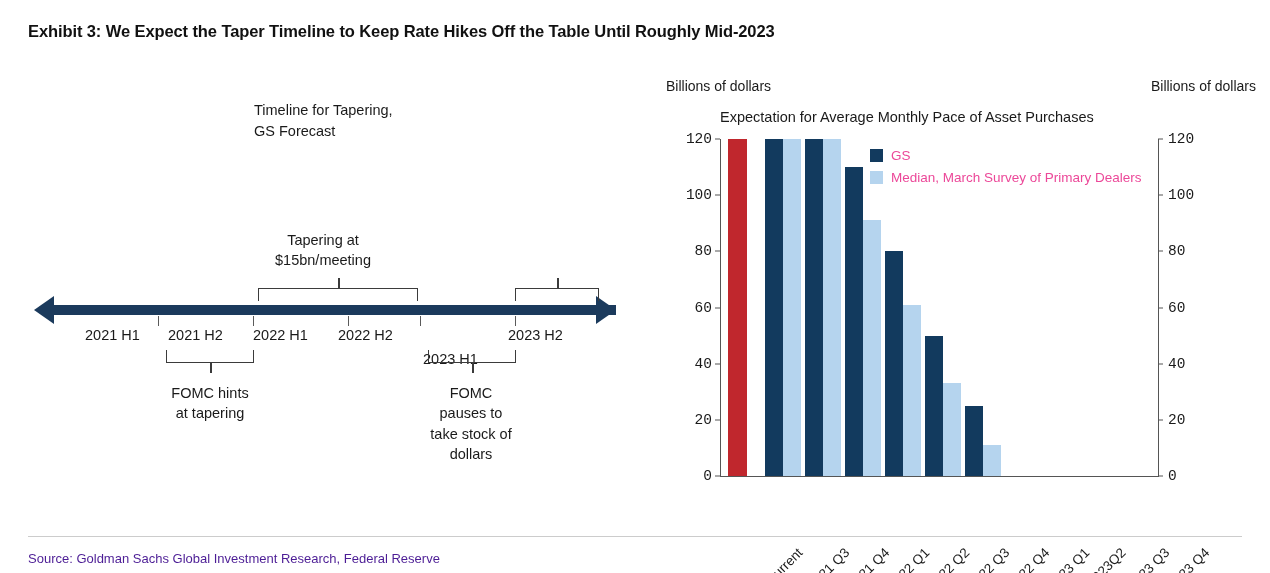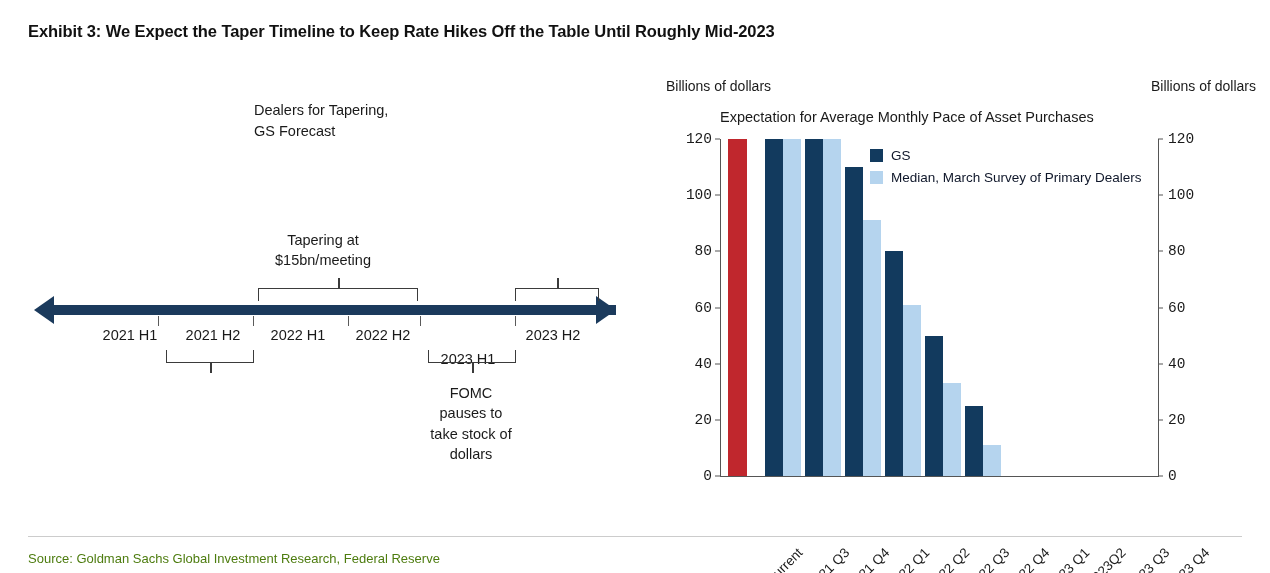--- a/index.html
+++ b/index.html
@@ -35,21 +35,21 @@
     top: 536px;
     width: 1214px;
     height: 1px;
     background: #cccccc;
   }
   .source-note {
     position: absolute;
     left: 28px;
     top: 551px;
     font-size: 13px;
-    color: #4d7c0f;
+    color: #4c1d95;
     white-space: nowrap;
   }
 
   
   .left-panel {
     position: absolute;
     left: 0px;
     top: 60px;
     width: 640px;
     height: 470px;
@@ -91,21 +91,21 @@
     border-top: 14px solid transparent;
     border-bottom: 14px solid transparent;
     border-left: 20px solid #1b3a5c;
   }
 
   
   .tl-label {
     position: absolute;
     top: 267px;
     width: 90px;
-    text-align: center;
+    text-align: left;
     font-size: 14.5px;
     color: #1a1a1a;
   }
 
   
   .tl-sep {
     position: absolute;
     top: 256px;
     width: 1px;
     height: 10px;
@@ -234,21 +234,21 @@
     text-align: right;
     white-space: nowrap;
   }
 
   
   .legend {
     position: absolute;
     left: 222px;
     top: 72px;
     font-size: 13.5px;
-    color: #0f172a;
+    color: #ec4899;
   }
   .legend-row {
     display: flex;
     align-items: center;
     margin-bottom: 7px;
     white-space: nowrap;
   }
   .legend-swatch {
     width: 13px;
     height: 13px;
@@ -259,21 +259,21 @@
   .sw-survey { background: #b5d4ee; }
 </style>
 </head>
 <body>
 
 <div class="exhibit-title">Exhibit 3: We Expect the Taper Timeline to Keep Rate Hikes Off the Table Until Roughly Mid-2023</div>
 
 <div class="left-panel">
 
   <div class="tl-heading">
-    <div>Dealers for Tapering,</div>
+    <div>Timeline for Tapering,</div>
     <div>GS Forecast</div>
   </div>
 
   <div class="tl-arrow-left"></div>
   <div class="tl-axis"></div>
   <div class="tl-arrow-right"></div>
 
   <div class="tl-sep" style="left:158px;"></div>
   <div class="tl-sep" style="left:253px;"></div>
   <div class="tl-sep" style="left:348px;"></div>
@@ -294,20 +294,24 @@
     <div>Tapering at</div>
     <div>$15bn/meeting</div>
   </div>
 
   <div class="brace-top" style="left:515px; top:228px; width:82px;">
     <div class="stem"></div>
   </div>
 
   <div class="brace-bot" style="left:166px; top:290px; width:86px;">
     <div class="stem"></div>
+  </div>
+  <div class="annot" style="left:147px; top:323px; width:126px;">
+    <div>FOMC hints</div>
+    <div>at tapering</div>
   </div>
 
   <div class="brace-bot" style="left:428px; top:290px; width:86px;">
     <div class="stem"></div>
   </div>
   <div class="annot" style="left:406px; top:323px; width:130px;">
     <div>FOMC</div>
     <div>pauses to</div>
     <div>take stock of</div>
     <div>dollars</div>

